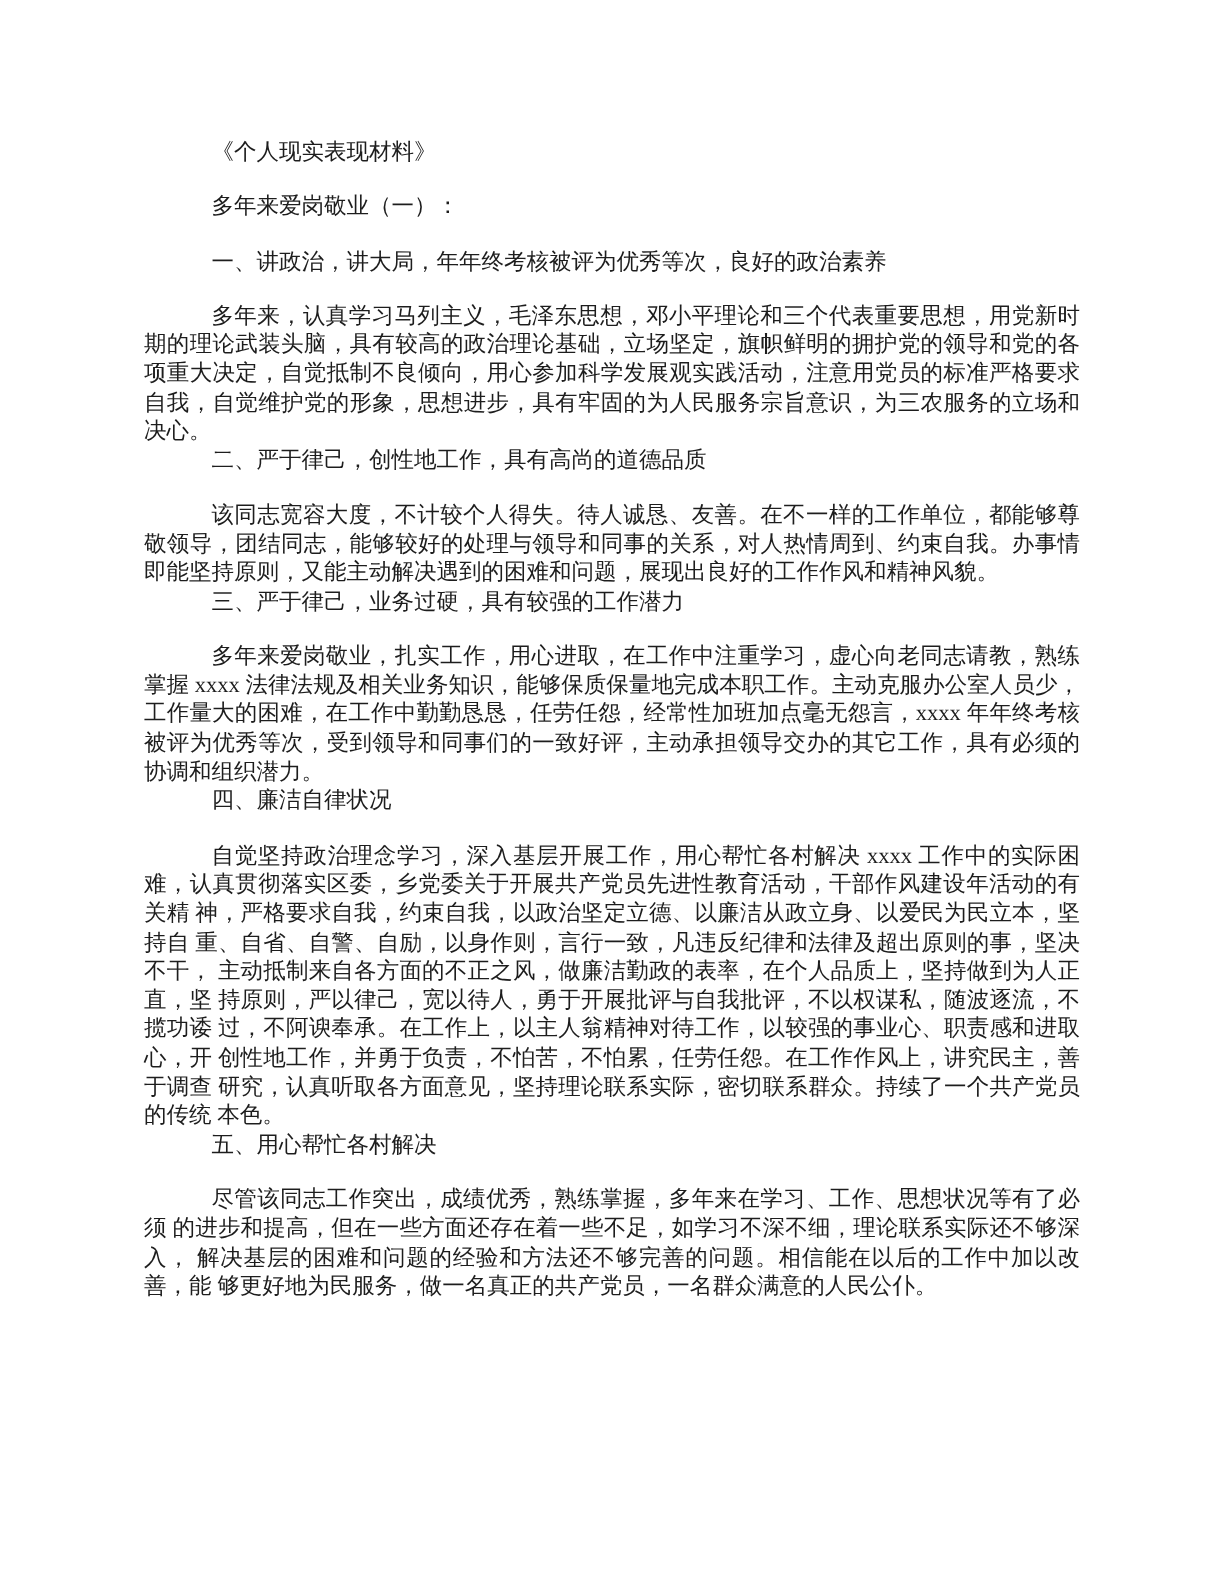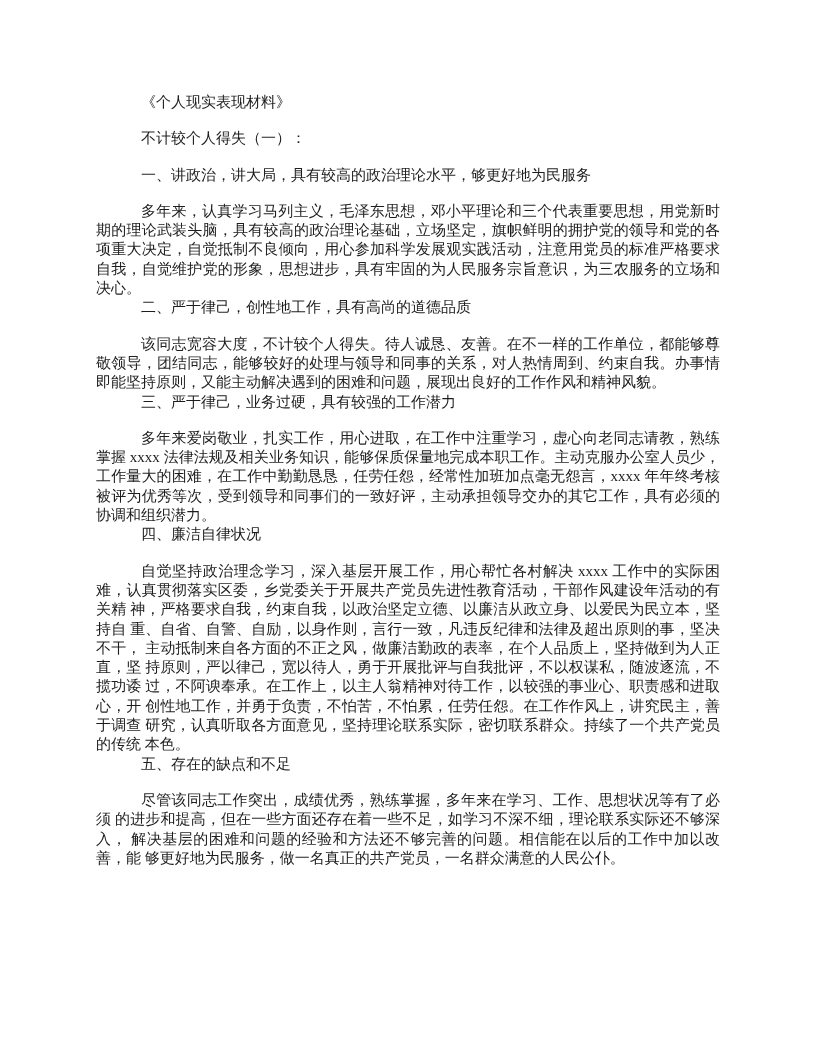--- a/index.html
+++ b/index.html
@@ -42,41 +42,41 @@
     margin-bottom: 0;
   }
 </style>
 </head>
 <body>
 
 <div class="page">
 
   <p class="doc-line">《个人现实表现材料》</p>
 
-  <p class="doc-line">不计较个人得失（一）：</p>
+  <p class="doc-line">多年来爱岗敬业（一）：</p>
 
 
   <div>
-    <p class="doc-heading">一、讲政治，讲大局，具有较高的政治理论水平，够更好地为民服务</p>
+    <p class="doc-heading">一、讲政治，讲大局，年年终考核被评为优秀等次，良好的政治素养</p>
     <p class="doc-line doc-para">多年来，认真学习马列主义，毛泽东思想，邓小平理论和三个代表重要思想，用党新时期的理论武装头脑，具有较高的政治理论基础，立场坚定，旗帜鲜明的拥护党的领导和党的各项重大决定，自觉抵制不良倾向，用心参加科学发展观实践活动，注意用党员的标准严格要求自我，自觉维护党的形象，思想进步，具有牢固的为人民服务宗旨意识，为三农服务的立场和决心。</p>
   </div>
 
   <div>
     <p class="doc-heading">二、严于律己，创性地工作，具有高尚的道德品质</p>
     <p class="doc-line doc-para">该同志宽容大度，不计较个人得失。待人诚恳、友善。在不一样的工作单位，都能够尊敬领导，团结同志，能够较好的处理与领导和同事的关系，对人热情周到、约束自我。办事情即能坚持原则，又能主动解决遇到的困难和问题，展现出良好的工作作风和精神风貌。</p>
   </div>
 
   <div>
     <p class="doc-heading">三、严于律己，业务过硬，具有较强的工作潜力</p>
     <p class="doc-line doc-para">多年来爱岗敬业，扎实工作，用心进取，在工作中注重学习，虚心向老同志请教，熟练掌握 xxxx 法律法规及相关业务知识，能够保质保量地完成本职工作。主动克服办公室人员少，工作量大的困难，在工作中勤勤恳恳，任劳任怨，经常性加班加点毫无怨言，xxxx 年年终考核被评为优秀等次，受到领导和同事们的一致好评，主动承担领导交办的其它工作，具有必须的协调和组织潜力。</p>
   </div>
 
   <div>
     <p class="doc-heading">四、廉洁自律状况</p>
     <p class="doc-line doc-para">自觉坚持政治理念学习，深入基层开展工作，用心帮忙各村解决 xxxx 工作中的实际困难，认真贯彻落实区委，乡党委关于开展共产党员先进性教育活动，干部作风建设年活动的有关精 神，严格要求自我，约束自我，以政治坚定立德、以廉洁从政立身、以爱民为民立本，坚持自 重、自省、自警、自励，以身作则，言行一致，凡违反纪律和法律及超出原则的事，坚决不干， 主动抵制来自各方面的不正之风，做廉洁勤政的表率，在个人品质上，坚持做到为人正直，坚 持原则，严以律己，宽以待人，勇于开展批评与自我批评，不以权谋私，随波逐流，不揽功诿 过，不阿谀奉承。在工作上，以主人翁精神对待工作，以较强的事业心、职责感和进取心，开 创性地工作，并勇于负责，不怕苦，不怕累，任劳任怨。在工作作风上，讲究民主，善于调查 研究，认真听取各方面意见，坚持理论联系实际，密切联系群众。持续了一个共产党员的传统 本色。</p>
   </div>
 
   <div>
-    <p class="doc-heading">五、存在的缺点和不足</p>
+    <p class="doc-heading">五、用心帮忙各村解决</p>
     <p class="doc-line doc-para">尽管该同志工作突出，成绩优秀，熟练掌握，多年来在学习、工作、思想状况等有了必须 的进步和提高，但在一些方面还存在着一些不足，如学习不深不细，理论联系实际还不够深入， 解决基层的困难和问题的经验和方法还不够完善的问题。相信能在以后的工作中加以改善，能 够更好地为民服务，做一名真正的共产党员，一名群众满意的人民公仆。</p>
   </div>
 
 </div>
 
 </body></html>

